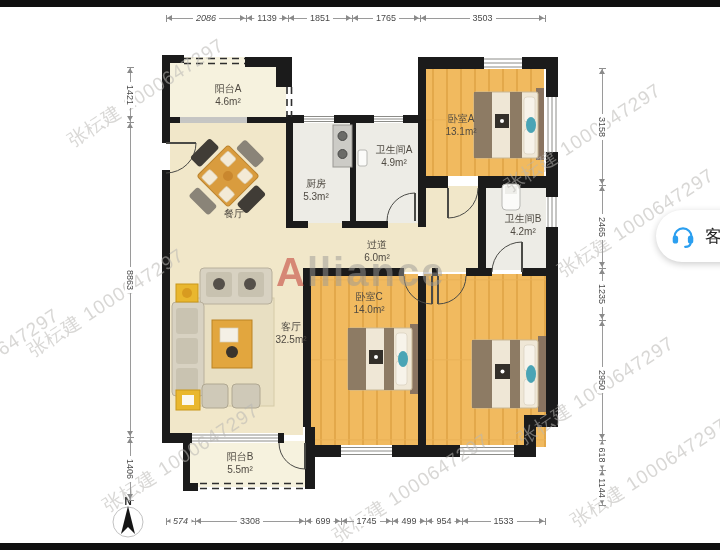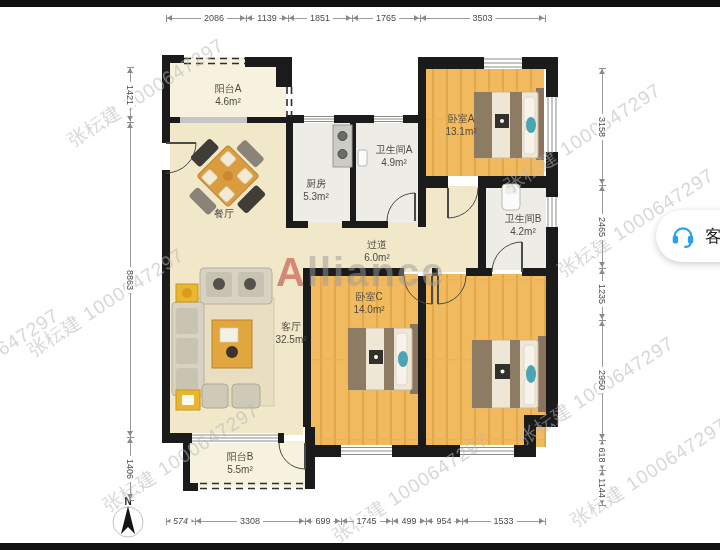--- a/index.html
+++ b/index.html
@@ -256,21 +256,21 @@
   <div class="wm" style="left:545px;top:210px;">张枟建 1000647297</div>
   <div class="wm" style="left:505px;top:378px;">张枟建 1000647297</div>
   <div class="wm" style="left:558px;top:460px;">张枟建 1000647297</div>
 
   <div class="brand-wm"><span class="red">A</span><span>lliance</span></div>
 
   <div class="room-label" style="left:178px;top:82px;width:100px;">
     <span>阳台A</span>
     <span>4.6m²</span>
   </div>
-  <div class="room-label" style="left:194px;top:207px;width:60px;">
+  <div class="room-label" style="left:204px;top:207px;width:60px;">
     <span>餐厅</span>
   </div>
   <div class="room-label" style="left:286px;top:177px;width:60px;">
     <span>厨房</span>
     <span>5.3m²</span>
   </div>
   <div class="room-label" style="left:354px;top:143px;width:80px;">
     <span>卫生间A</span>
     <span>4.9m²</span>
   </div>
@@ -320,21 +320,21 @@
       <i class="arr arr-r" style="left: 116px;"></i>
       <i class="arr arr-l" style="left: 123px;"></i>
       <i class="tick" style="left: 186px;"></i>
       <i class="arr arr-r" style="left: 180px;"></i>
       <i class="arr arr-l" style="left: 187px;"></i>
       <i class="tick" style="left: 254px;"></i>
       <i class="arr arr-r" style="left: 248px;"></i>
       <i class="arr arr-l" style="left: 255px;"></i>
       <i class="tick" style="left: 379px;"></i>
       <i class="arr arr-r" style="left: 373px;"></i>
-      <span class="dim-label" style="left: 48px;">2086</span>
+      <span class="dim-label" style="left: 40px; font-style: italic;">2086</span>
       <span class="dim-label" style="left: 101px; text-align: center;">1139</span>
       <span class="dim-label" style="left: 154px;">1851</span>
       <span class="dim-label" style="left: 220px;">1765</span>
       <span class="dim-label" style="left: 316.5px;">3503</span>
     </div>
     <div class="dim dim-h" style="left: 166px; top: 521px; width: 379px; height: 0px;">
       <i class="dim-rule"></i>
       <i class="tick" style="left: 0px;"></i>
       <i class="arr arr-l" style="left: 1px;"></i>
       <i class="tick" style="left: 29px;"></i>

